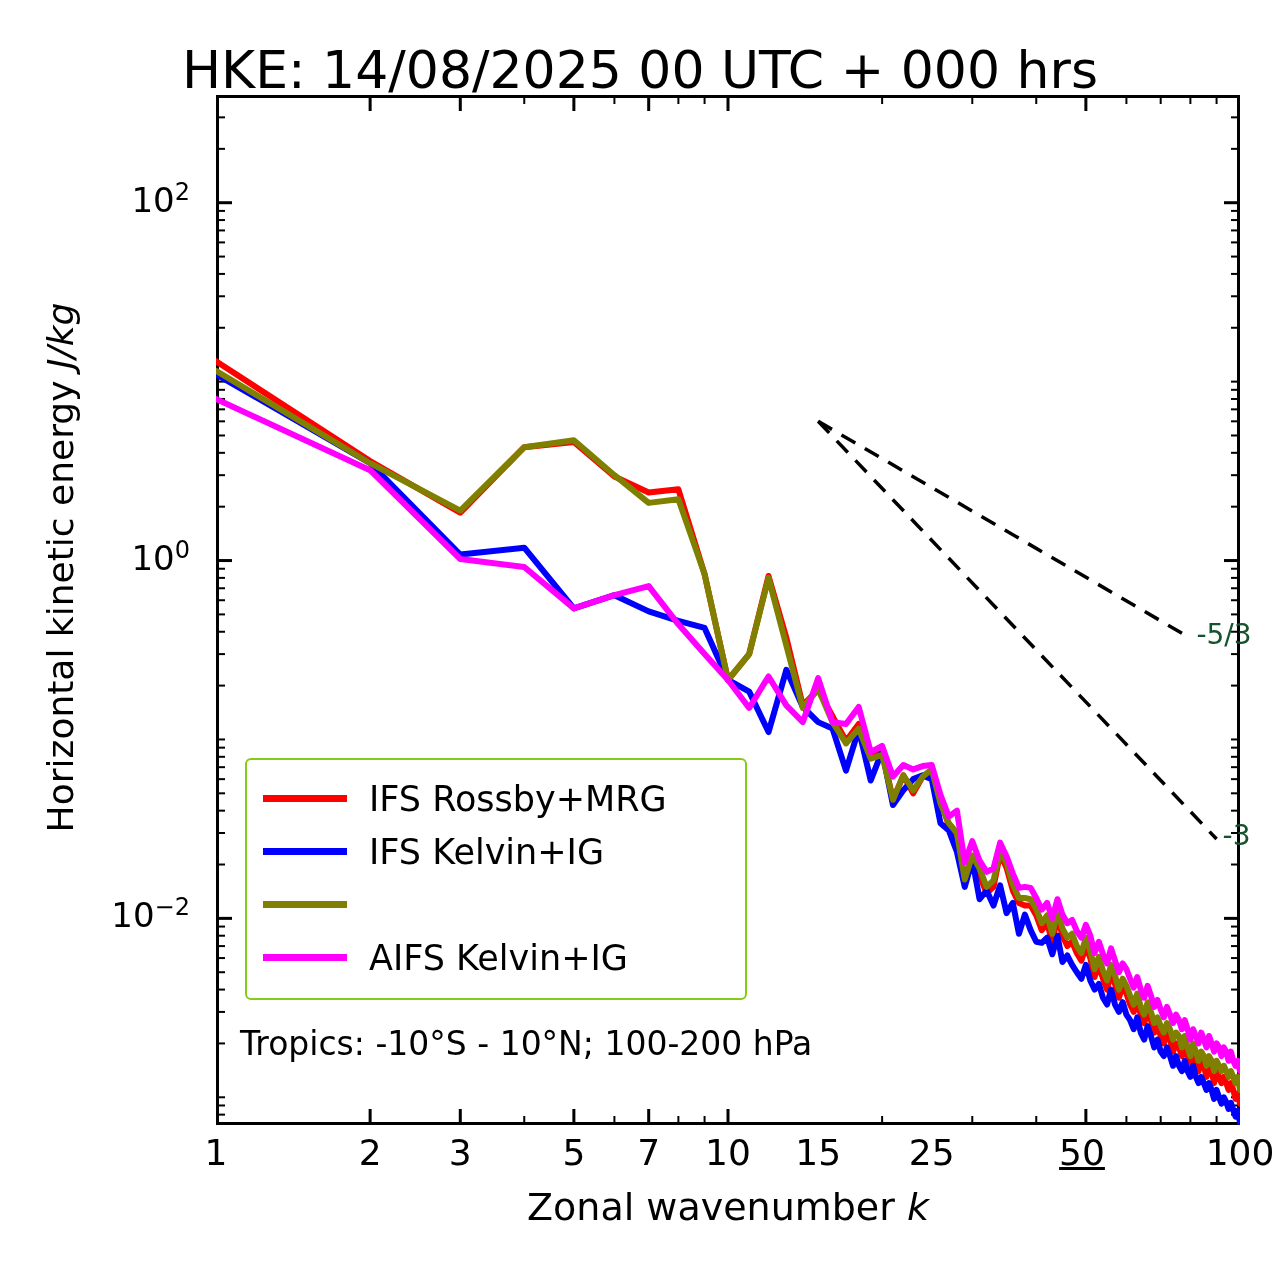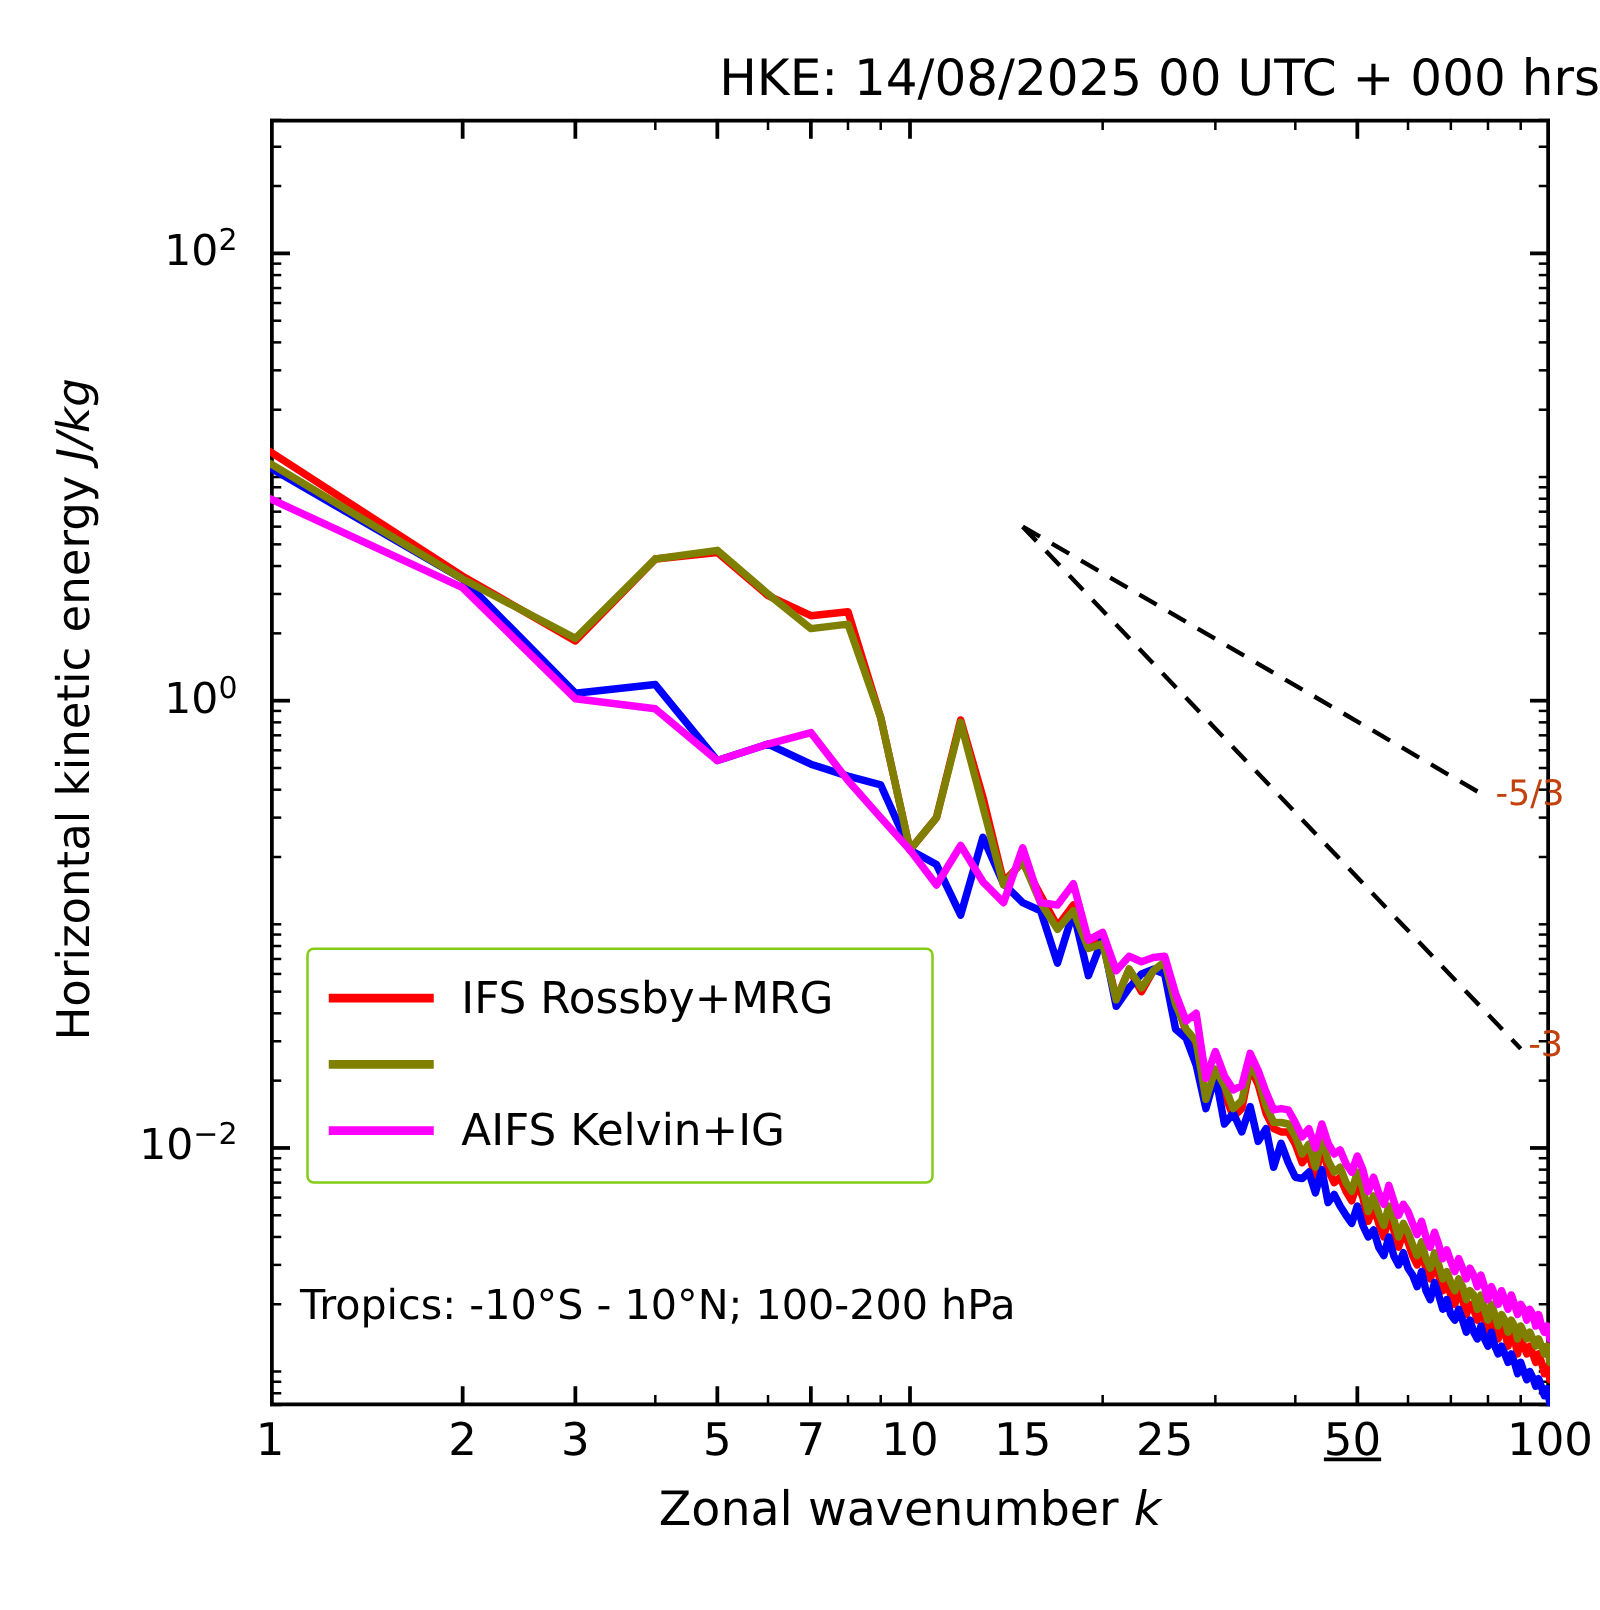--- a/index.html
+++ b/index.html
@@ -13,22 +13,22 @@
     height: 1288px;
     background: #ffffff;
     font-family: "DejaVu Sans", sans-serif;
     overflow: hidden;
   }
   #chart-title {
     position: absolute;
     left: 0;
     top: 40px;
     width: 1280px;
-    text-align: right;
-    font-size: 40px;
+    text-align: center;
+    font-size: 52px;
     color: #000000;
     letter-spacing: 0px;
   }
   #plot-frame {
     position: absolute;
     left: 216px;
     top: 95px;
     width: 1024px;
     height: 1030px;
     border: 3px solid #000000;
@@ -115,21 +115,21 @@
     position: absolute;
     left: 240px;
     top: 1024px;
     font-size: 33px;
     color: #000;
     white-space: nowrap;
   }
   .slope-label {
     position: absolute;
     font-size: 28px;
-    color: #c2410c;
+    color: #14532d;
     white-space: nowrap;
   }
 </style>
 </head>
 <body>
 
 <div id="page">
 
   <div id="chart-title">HKE: 14/08/2025 00 UTC + 000 hrs</div>
 
@@ -317,20 +317,24 @@
       <div class="slope-label" style="left: 1196.38px; top: 618.11px;">-5/3</div>
       <div class="slope-label" style="left: 1222.57px; top: 818.988px;">-3</div>
     </div>
 
   <div id="legend">
     <div class="legend-row">
       <span class="legend-swatch" style="background: rgb(255, 0, 0);"></span>
       <span class="legend-text">IFS Rossby+MRG</span>
     </div>
     <div class="legend-row">
+      <span class="legend-swatch" style="background: rgb(0, 0, 255);"></span>
+      <span class="legend-text">IFS Kelvin+IG</span>
+    </div>
+    <div class="legend-row">
       <span class="legend-swatch" style="background: rgb(128, 128, 0);"></span>
     </div>
     <div class="legend-row">
       <span class="legend-swatch" style="background: rgb(255, 0, 255);"></span>
       <span class="legend-text">AIFS Kelvin+IG</span>
     </div>
   </div>
 
   <div id="region-note">Tropics: -10°S - 10°N; 100-200 hPa</div>
 

